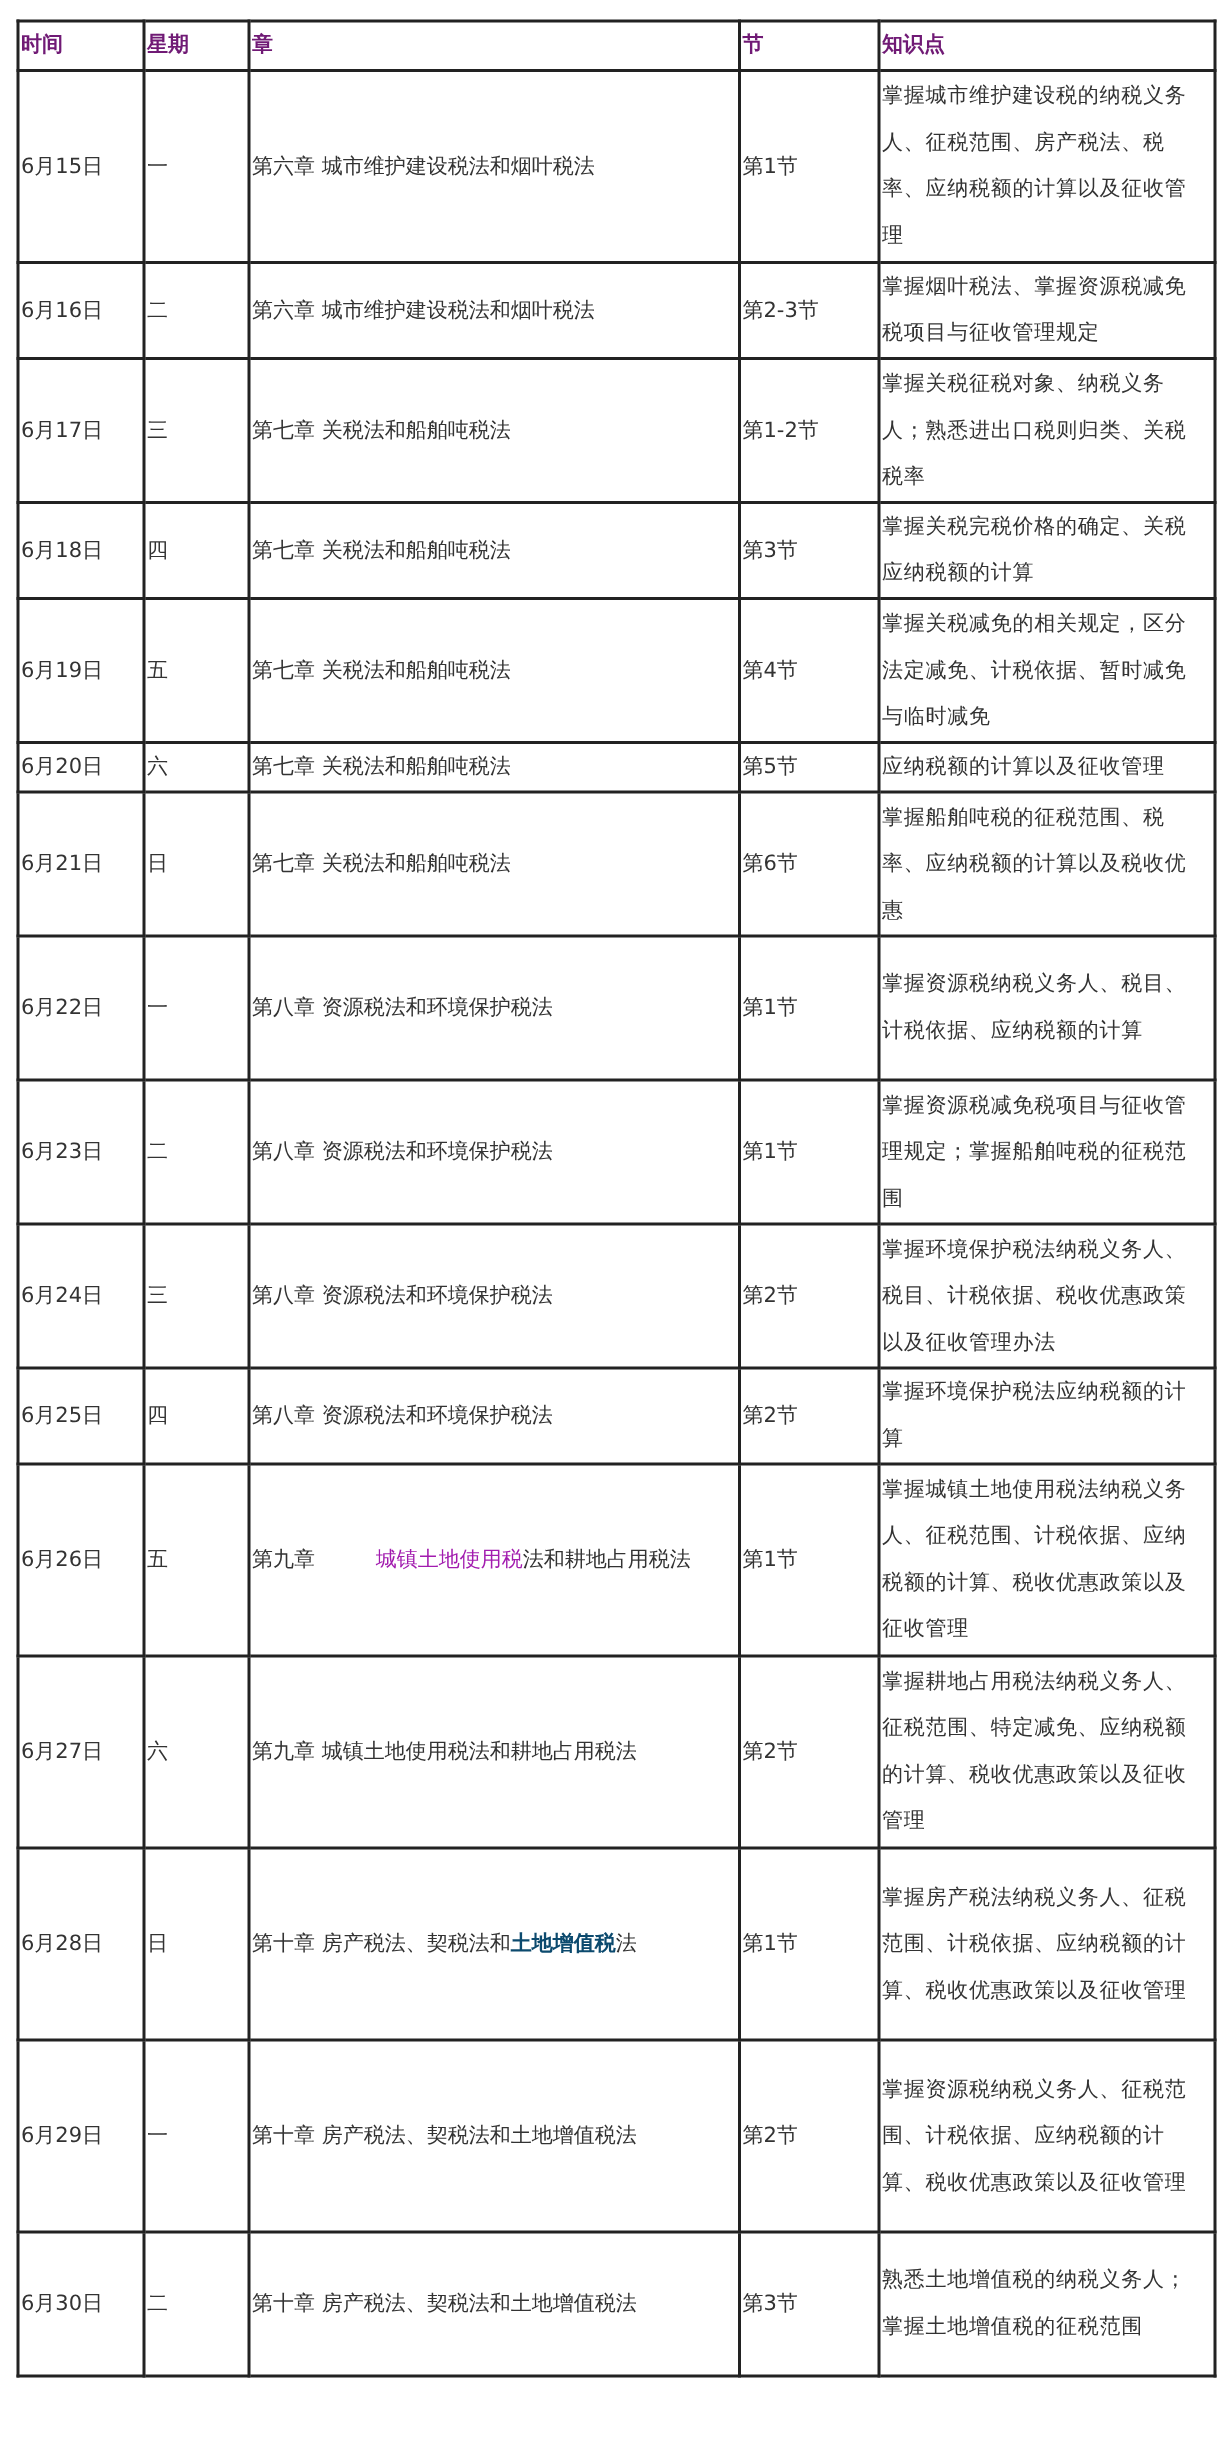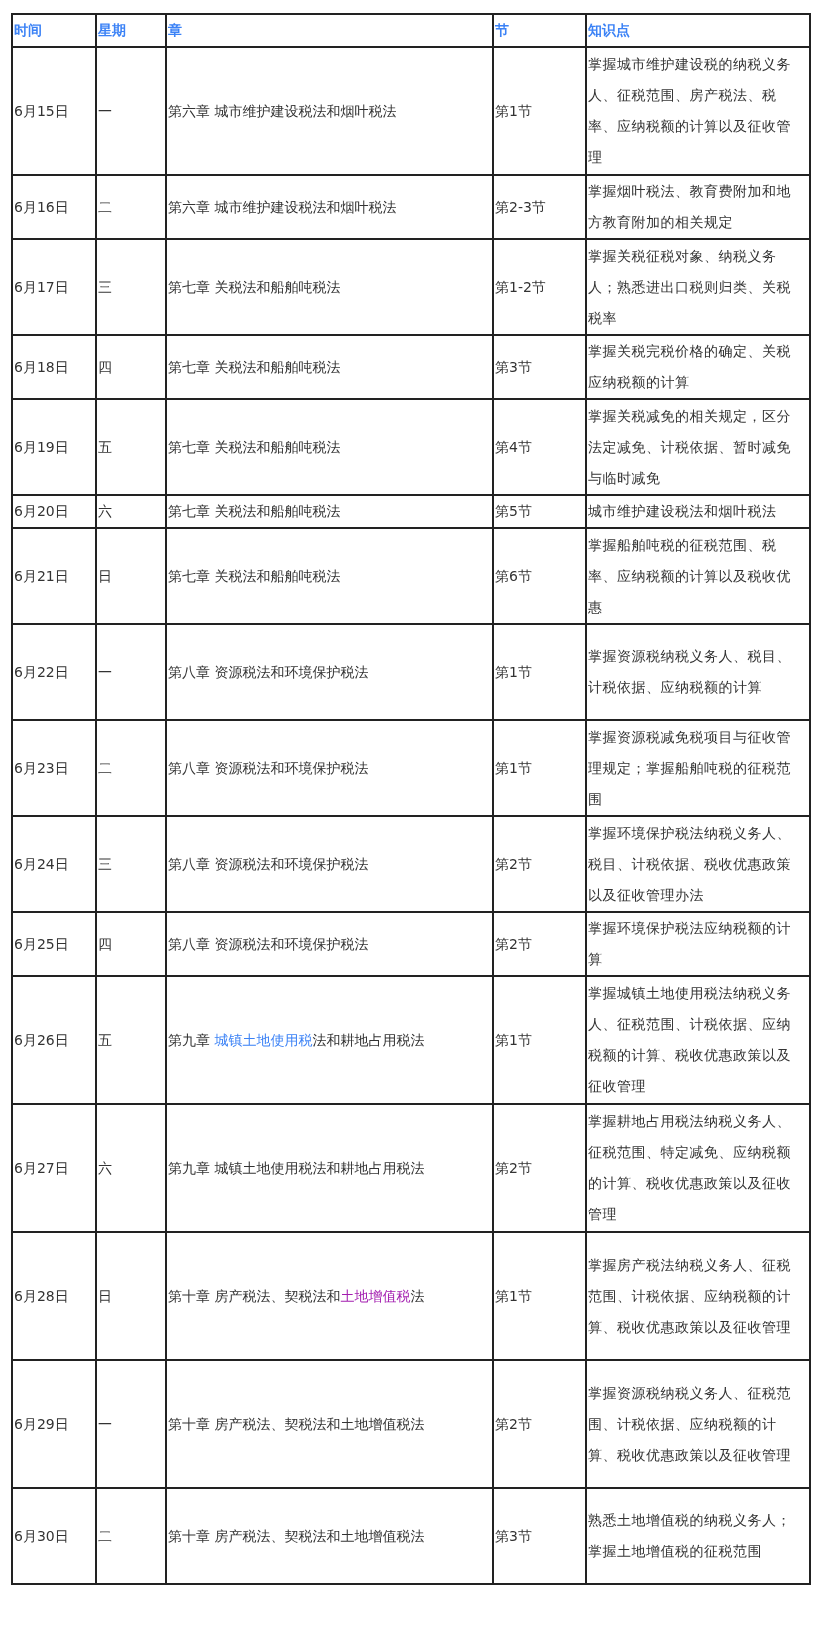--- a/index.html
+++ b/index.html
@@ -3,21 +3,21 @@
 <meta charset="utf-8">
 <style>
   html, body { margin: 0; padding: 0; background: #ffffff; }
   body { width: 819px; height: 1628px; position: relative; overflow: hidden;
          font-family: "DejaVu Sans", "Liberation Sans", sans-serif; color: #333333; }
   table.schedule { position: absolute; left: 11px; top: 13px; border-collapse: collapse;
                    table-layout: fixed; width: 798px; }
   table.schedule td, table.schedule th { border: 2px solid #222222; padding: 0 0 0 1px;
                    font-size: 14px; line-height: 31px; vertical-align: middle; text-align: left;
                    word-break: break-all; }
-  table.schedule th { font-weight: bold; color: #3b82f6; height: 31px; }
+  table.schedule th { font-weight: bold; color: #701a75; height: 31px; }
   col.c-date { width: 84px; } col.c-week { width: 70px; } col.c-ch { width: 327px; }
   col.c-sec { width: 93px; } col.c-kp { width: 224px; }
   .kp { padding-right: 6px !important; letter-spacing: 0.5px; }
   .link { color: #1e6fb8; }
 </style>
 </head>
 <body>
 
 <table class="schedule">
   <colgroup>
@@ -42,21 +42,21 @@
     <td>一</td>
     <td><span>第六章 城市维护建设税法和烟叶税法</span><span class="link" style="color: rgb(30, 111, 184);"></span><span></span></td>
     <td>第1节</td>
     <td class="kp">掌握城市维护建设税的纳税义务人、征税范围、房产税法、税率、应纳税额的计算以及征收管理</td>
   </tr>
       <tr style="height: 64px;">
     <td>6月16日</td>
     <td>二</td>
     <td><span>第六章 城市维护建设税法和烟叶税法</span><span class="link" style="color: rgb(30, 111, 184);"></span><span></span></td>
     <td>第2-3节</td>
-    <td class="kp">掌握烟叶税法、教育费附加和地方教育附加的相关规定</td>
+    <td class="kp">掌握烟叶税法、掌握资源税减免税项目与征收管理规定</td>
   </tr>
       <tr style="height: 96px;">
     <td>6月17日</td>
     <td>三</td>
     <td><span>第七章 关税法和船舶吨税法</span><span class="link" style="color: rgb(30, 111, 184);"></span><span></span></td>
     <td>第1-2节</td>
     <td class="kp">掌握关税征税对象、纳税义务人；熟悉进出口税则归类、关税税率</td>
   </tr>
       <tr style="height: 63px;">
     <td>6月18日</td>
@@ -70,21 +70,21 @@
     <td>五</td>
     <td><span>第七章 关税法和船舶吨税法</span><span class="link" style="color: rgb(30, 111, 184);"></span><span></span></td>
     <td>第4节</td>
     <td class="kp">掌握关税减免的相关规定，区分法定减免、计税依据、暂时减免与临时减免</td>
   </tr>
       <tr style="height: 32px;">
     <td>6月20日</td>
     <td>六</td>
     <td><span>第七章 关税法和船舶吨税法</span><span class="link" style="color: rgb(30, 111, 184);"></span><span></span></td>
     <td>第5节</td>
-    <td class="kp">城市维护建设税法和烟叶税法</td>
+    <td class="kp">应纳税额的计算以及征收管理</td>
   </tr>
       <tr style="height: 96px;">
     <td>6月21日</td>
     <td>日</td>
     <td><span>第七章 关税法和船舶吨税法</span><span class="link" style="color: rgb(30, 111, 184);"></span><span></span></td>
     <td>第6节</td>
     <td class="kp">掌握船舶吨税的征税范围、税率、应纳税额的计算以及税收优惠</td>
   </tr>
       <tr style="height: 96px;">
     <td>6月22日</td>
@@ -110,35 +110,35 @@
       <tr style="height: 64px;">
     <td>6月25日</td>
     <td>四</td>
     <td><span>第八章 资源税法和环境保护税法</span><span class="link" style="color: rgb(30, 111, 184);"></span><span></span></td>
     <td>第2节</td>
     <td class="kp">掌握环境保护税法应纳税额的计算</td>
   </tr>
       <tr style="height: 128px;">
     <td>6月26日</td>
     <td>五</td>
-    <td><span>第九章 </span><span class="link" style="color: #3b82f6;">城镇土地使用税</span><span>法和耕地占用税法</span></td>
+    <td><span>第九章 </span><span class="link" style="color: #a21caf; margin-left: 36px;">城镇土地使用税</span><span>法和耕地占用税法</span></td>
     <td>第1节</td>
     <td class="kp">掌握城镇土地使用税法纳税义务人、征税范围、计税依据、应纳税额的计算、税收优惠政策以及征收管理</td>
   </tr>
       <tr style="height: 128px;">
     <td>6月27日</td>
     <td>六</td>
     <td><span>第九章 城镇土地使用税法和耕地占用税法</span><span class="link" style="color: rgb(30, 111, 184);"></span><span></span></td>
     <td>第2节</td>
     <td class="kp">掌握耕地占用税法纳税义务人、征税范围、特定减免、应纳税额的计算、税收优惠政策以及征收管理</td>
   </tr>
       <tr style="height: 128px;">
     <td>6月28日</td>
     <td>日</td>
-    <td><span>第十章 房产税法、契税法和</span><span class="link" style="color: #a21caf;">土地增值税</span><span>法</span></td>
+    <td><span>第十章 房产税法、契税法和</span><span class="link" style="color: #0c4a6e; font-weight: bold;">土地增值税</span><span>法</span></td>
     <td>第1节</td>
     <td class="kp">掌握房产税法纳税义务人、征税范围、计税依据、应纳税额的计算、税收优惠政策以及征收管理</td>
   </tr>
       <tr style="height: 128px;">
     <td>6月29日</td>
     <td>一</td>
     <td><span>第十章 房产税法、契税法和土地增值税法</span><span class="link" style="color: rgb(30, 111, 184);"></span><span></span></td>
     <td>第2节</td>
     <td class="kp">掌握资源税纳税义务人、征税范围、计税依据、应纳税额的计算、税收优惠政策以及征收管理</td>
   </tr>

